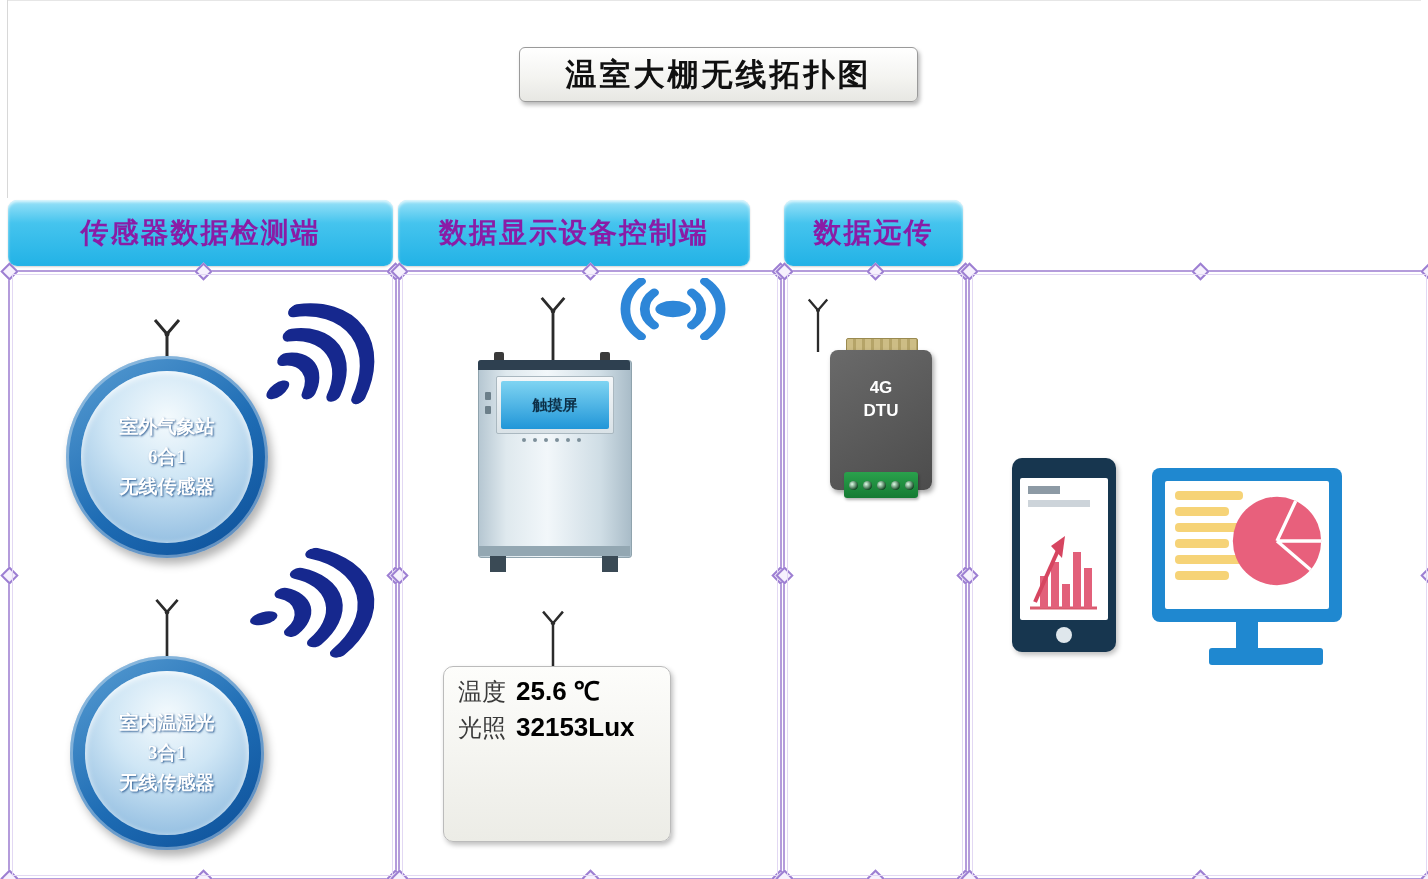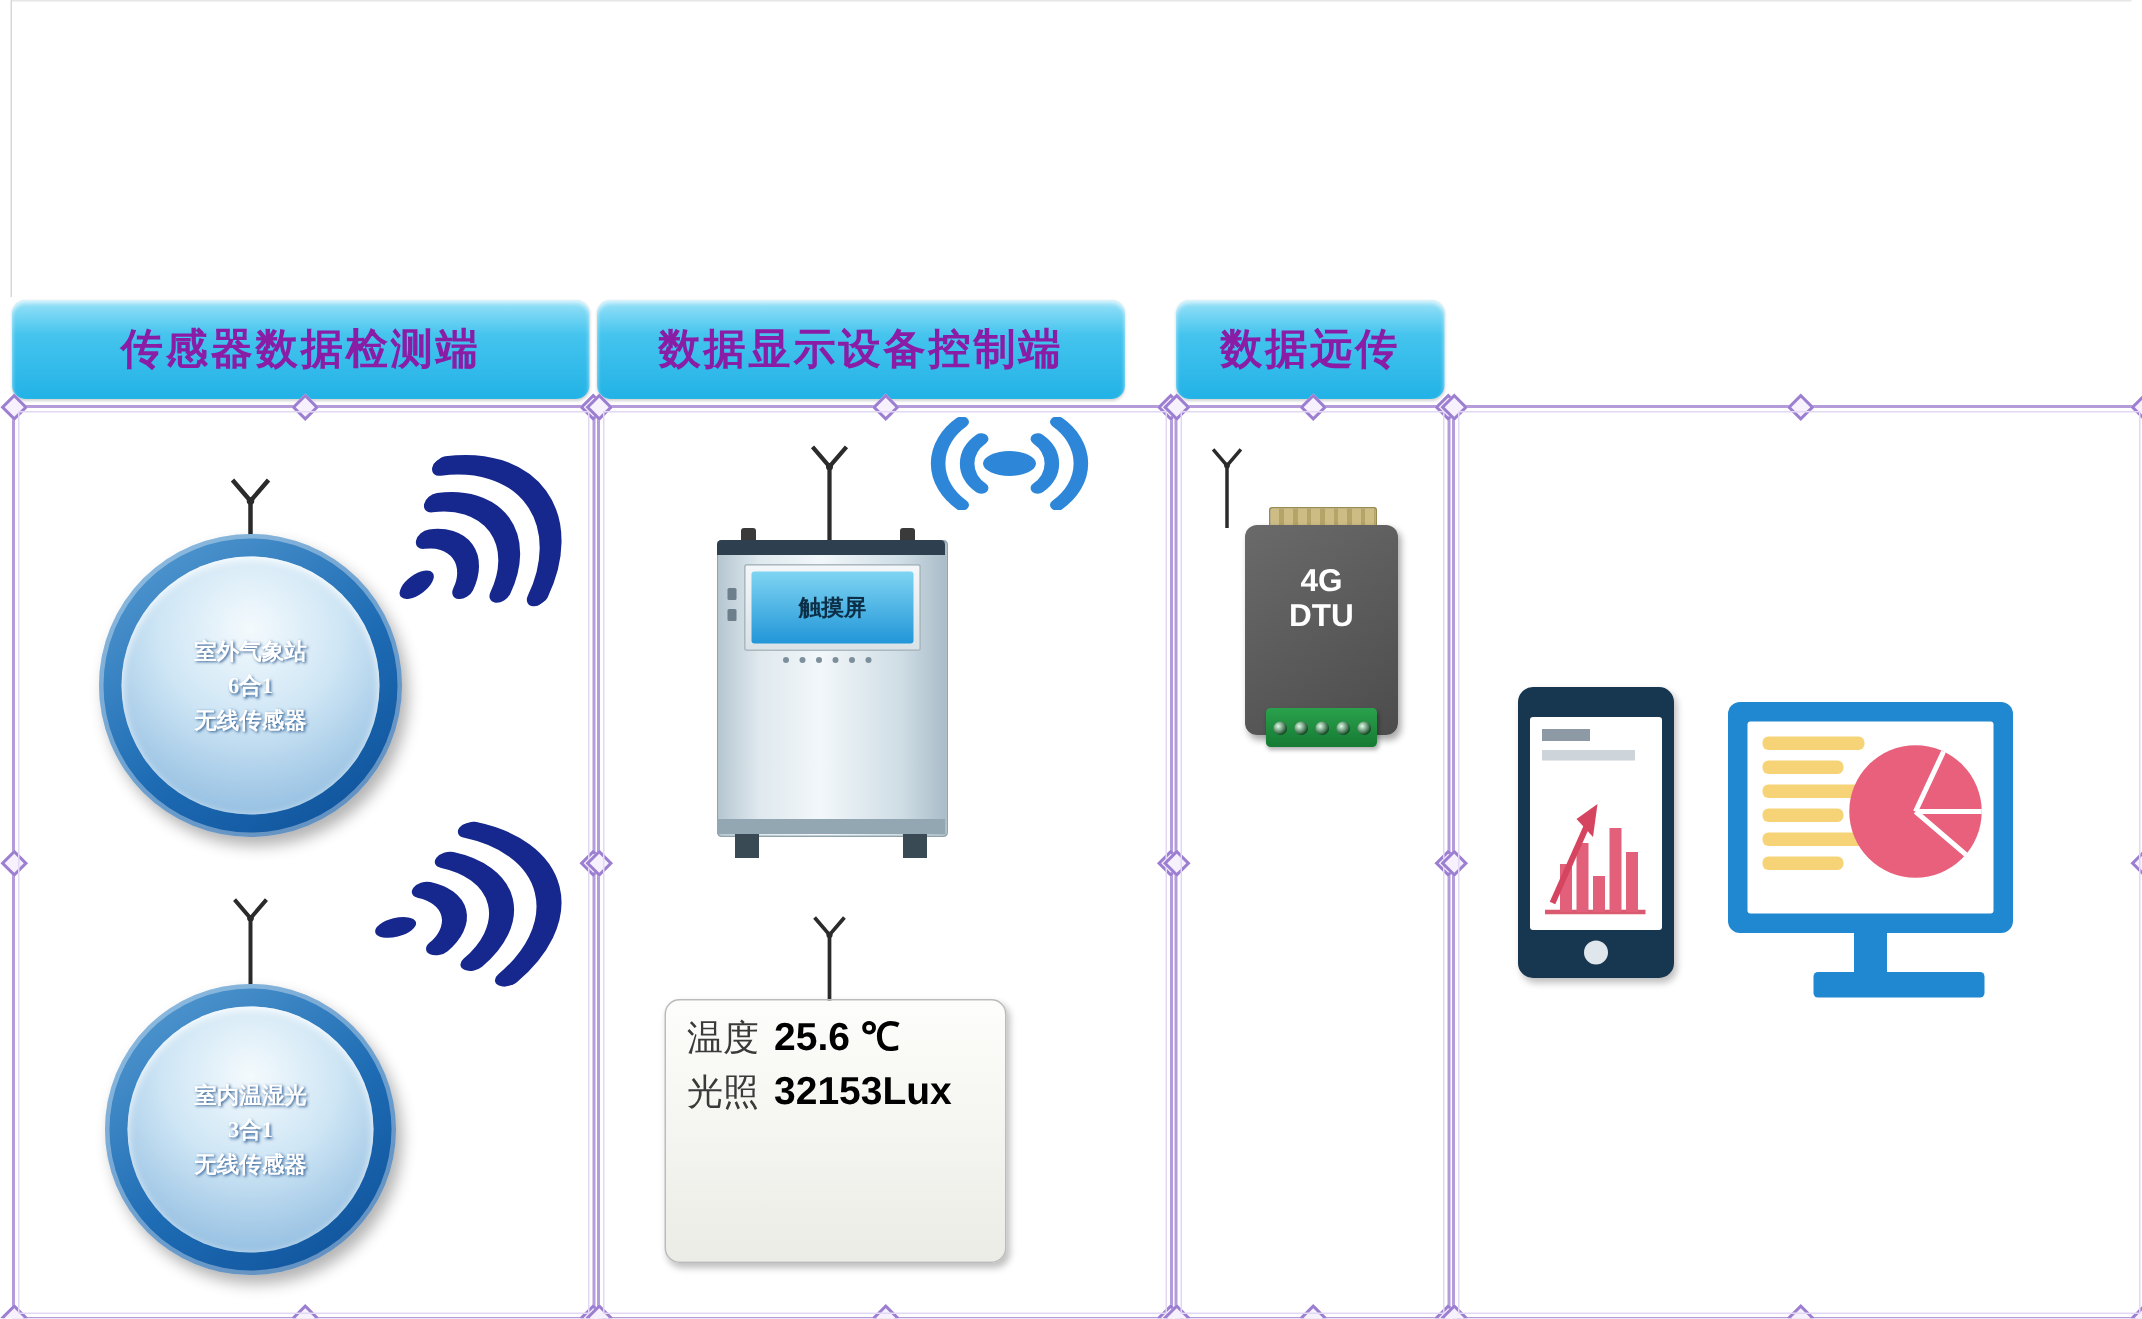--- a/index.html
+++ b/index.html
@@ -50,21 +50,21 @@
   .a-dtu{left:798px;top:298px;width:40px;height:54px;}
 
   
   .sensor{position:absolute;border-radius:50%;
     background:linear-gradient(145deg,#5a9fd4 0%,#1e6cb4 55%,#0c4e97 100%);
     box-shadow:inset 0 0 0 3px rgba(255,255,255,.35),4px 6px 10px rgba(0,0,0,.3);}
   .sensor-inner{position:absolute;inset:15px;border-radius:50%;
     background:radial-gradient(circle at 50% 28%,#f4fafd 0%,#cfe6f5 40%,#9cc4e4 78%,#86b4da 100%);
     box-shadow:inset 0 2px 6px rgba(255,255,255,.9);}
   .sensor-text{position:absolute;inset:0;display:flex;flex-direction:column;align-items:center;justify-content:center;gap:4px;
-    color:#ffffff;font-family:"Liberation Serif",serif;font-weight:700;font-size:15px;
+    color:#ffffff;font-family:"Liberation Serif",serif;font-weight:700;font-size:19px;
     text-shadow:1px 1px 2px rgba(20,70,130,.85);}
   .s1{left:66px;top:356px;width:202px;height:202px;}
   .s2{left:70px;top:656px;width:194px;height:194px;}
 
   
   .wave{position:absolute;}
   .wave svg,.wifi svg{display:block;width:100%;height:100%;}
   .w1{left:252px;top:298px;width:142px;height:118px;transform:rotate(-36deg);}
   .w2{left:246px;top:548px;width:150px;height:112px;transform:rotate(-14deg);}
   .wifi{position:absolute;left:598px;top:278px;width:150px;height:62px;}
@@ -107,21 +107,21 @@
   .led-value{font-size:26px;font-weight:700;color:#000;}
 
   
   .dtu-conn{position:absolute;left:846px;top:338px;width:70px;height:16px;
     background:repeating-linear-gradient(90deg,#cdbd85 0 6px,#b5a468 6px 9px);
     border:1px solid #9a8a50;border-radius:2px;}
   .dtu-body{position:absolute;left:830px;top:350px;width:102px;height:140px;
     background:linear-gradient(145deg,#6a6a6a,#4c4c4c);border-radius:8px;
     box-shadow:2px 3px 5px rgba(0,0,0,.35);}
   .dtu-text{position:absolute;top:26px;left:0;right:0;text-align:center;color:#fff;
-    font-weight:700;font-size:21px;line-height:23px;}
+    font-weight:700;font-size:17px;line-height:23px;}
   .dtu-term{position:absolute;left:844px;top:472px;width:74px;height:26px;
     background:linear-gradient(180deg,#2aa14c,#157a33);border-radius:3px;
     display:flex;align-items:center;justify-content:center;gap:5px;box-shadow:1px 2px 3px rgba(0,0,0,.3);}
   .dtu-pin{width:9px;height:9px;border-radius:50%;
     background:radial-gradient(circle at 35% 35%,#dfffe8,#0c3f1c 75%);}
 
   
   .phone{position:absolute;left:1012px;top:458px;width:104px;height:194px;background:#17364f;
     border-radius:10px;box-shadow:2px 3px 5px rgba(0,0,0,.25);}
   .phone-screen{position:absolute;left:8px;top:20px;width:88px;height:142px;background:#fff;border-radius:2px;}
@@ -141,20 +141,23 @@
   .mon-neck{position:absolute;left:1236px;top:622px;width:22px;height:26px;background:#1f88d0;}
   .mon-base{position:absolute;left:1209px;top:648px;width:114px;height:17px;background:#1f88d0;border-radius:3px;}
 </style>
 </head>
 <body>
 
 <div class="canvas">
   <div class="edge-top"></div>
   <div class="edge-left"></div>
 
+  <div class="title-box">
+    <span>温室大棚无线拓扑图</span>
+  </div>
 
   <div class="col-header h1">
     <span>传感器数据检测端</span>
   </div>
   <div class="col-header h2">
     <span>数据显示设备控制端</span>
   </div>
   <div class="col-header h3">
     <span>数据远传</span>
   </div>

